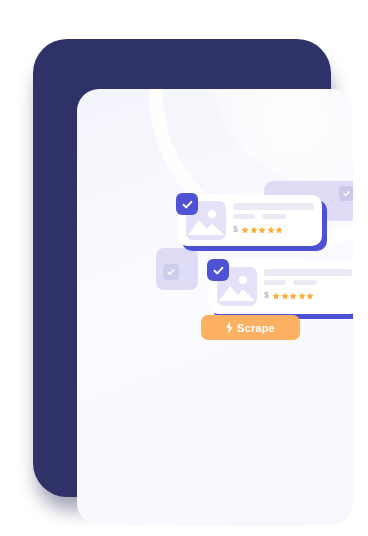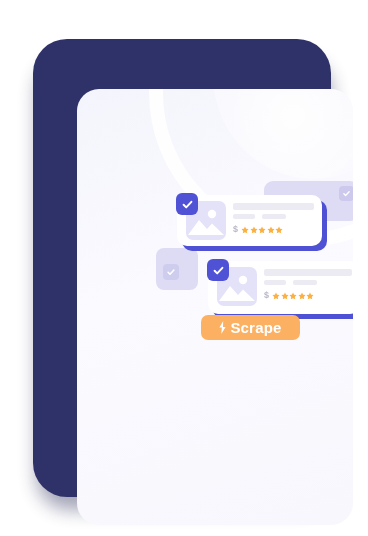--- a/index.html
+++ b/index.html
@@ -220,21 +220,21 @@
     display: flex;
     align-items: center;
     justify-content: center;
     gap: 4px;
     cursor: pointer;
     padding: 0;
     z-index: 9;
   }
   #scrape-button-label {
     color: #ffffff;
-    font-size: 15px;
+    font-size: 11px;
     font-weight: bold;
     font-family: "Liberation Sans", sans-serif;
     letter-spacing: 0.2px;
   }
   #bolt-icon svg { display: block; }
 </style>
 </head>
 <body>
 
 <div id="stage">

